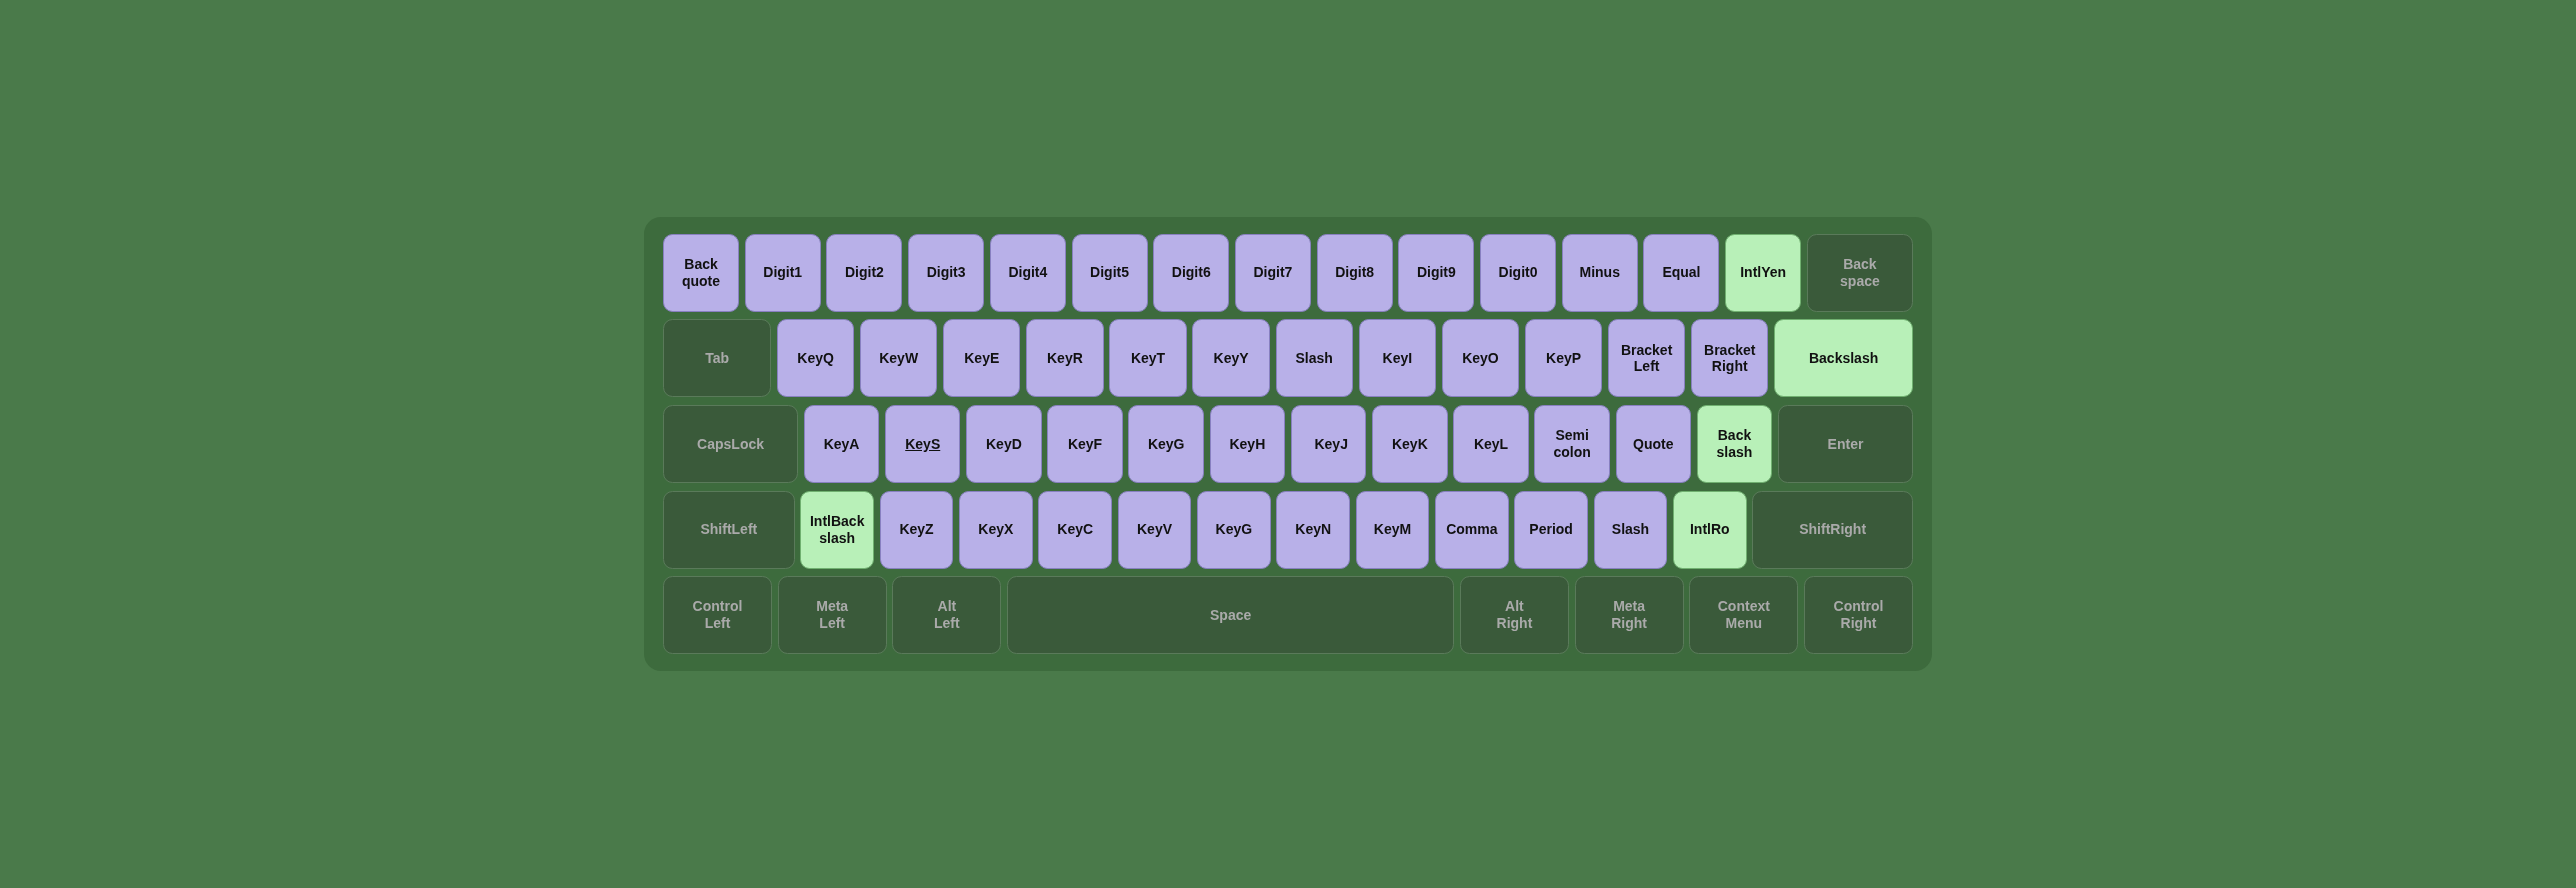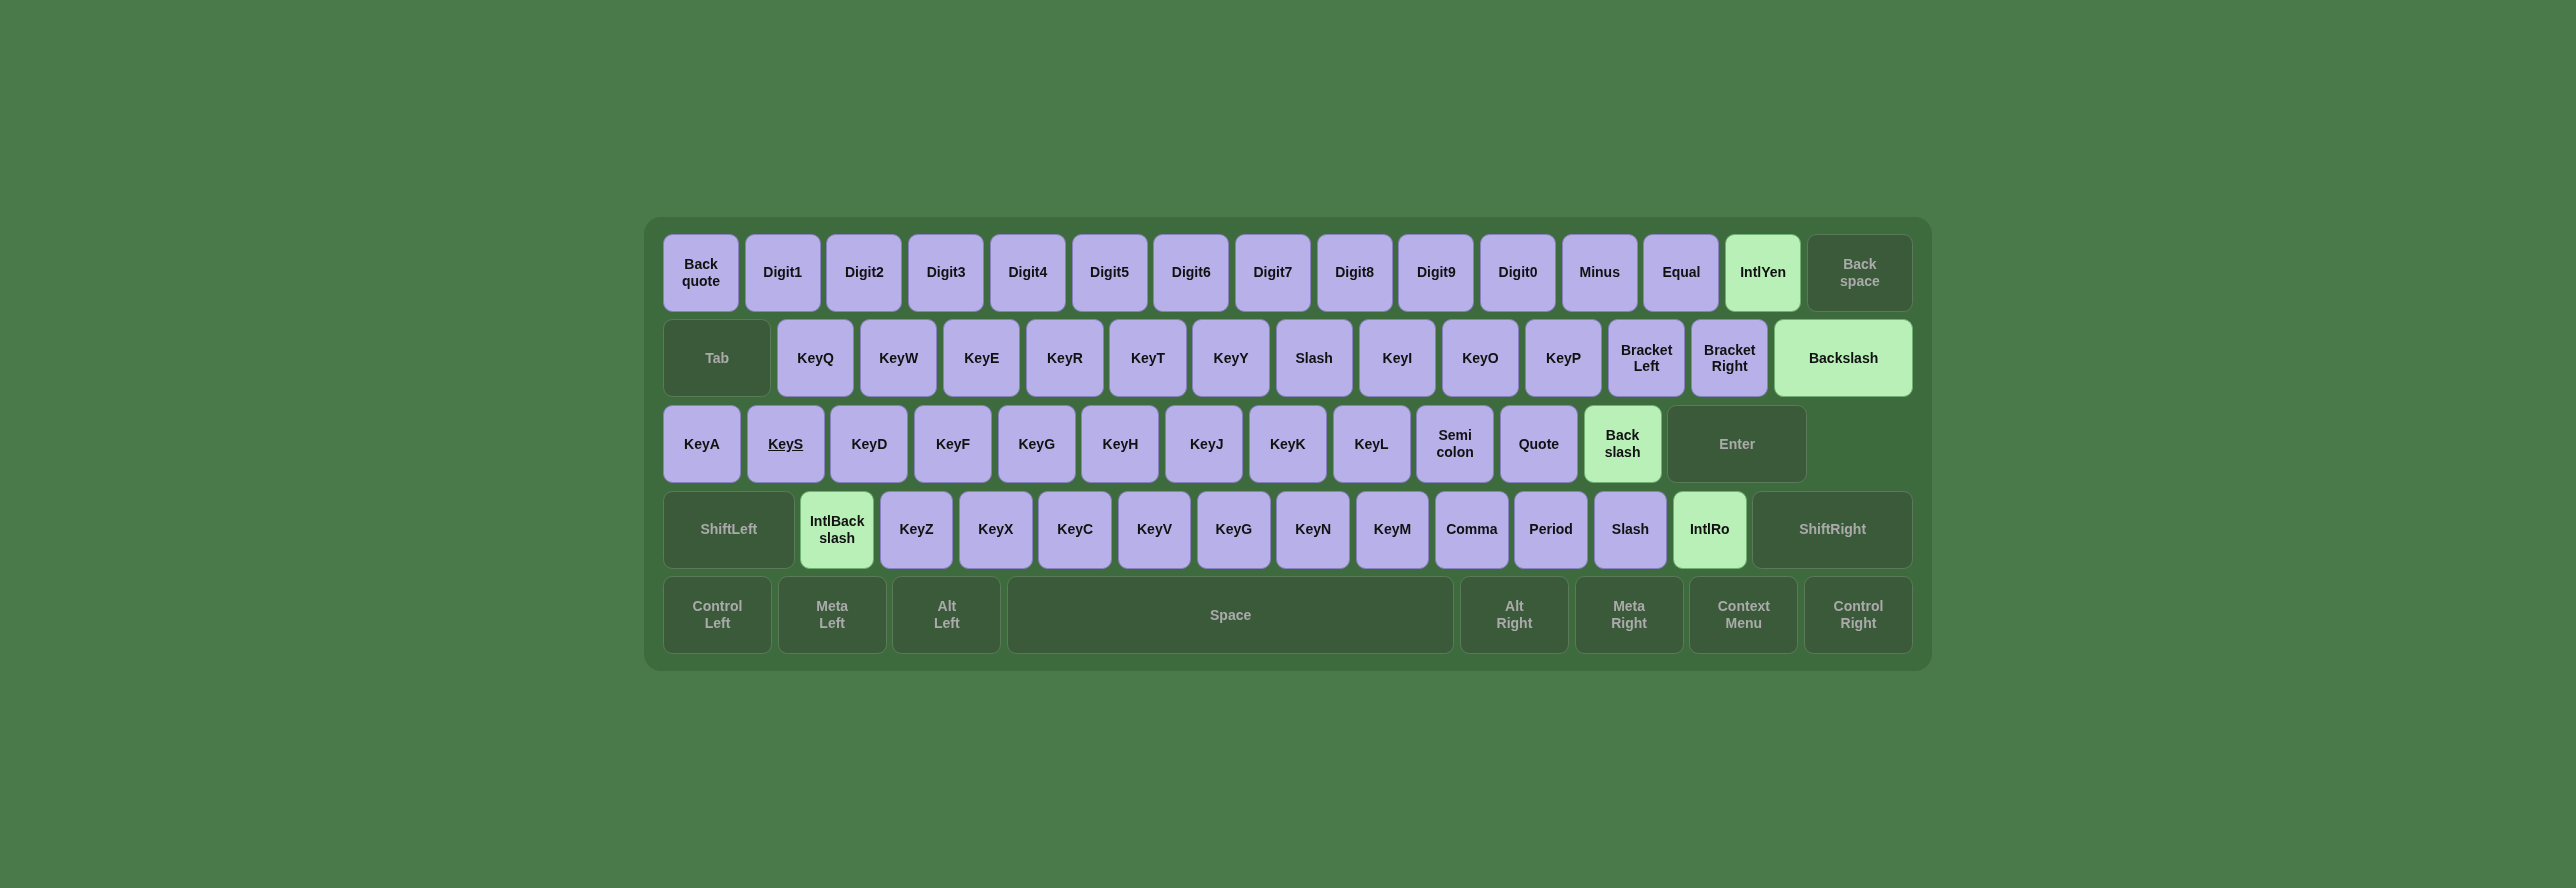--- a/index.html
+++ b/index.html
@@ -97,20 +97,21 @@
       <div class="key key-purple w1" style="white-space: pre-line;">KeyI</div>
       <div class="key key-purple w1" style="white-space: pre-line;">KeyO</div>
       <div class="key key-purple w1" style="white-space: pre-line;">KeyP</div>
       <div class="key key-purple w1" style="white-space: pre-line;">Bracket
 Left</div>
       <div class="key key-purple w1" style="white-space: pre-line;">Bracket
 Right</div>
       <div class="key key-green w2" style="white-space: pre-line;">Backslash</div>
     </div>
     <div class="row">
+      <div class="key key-dark w2" style="white-space: pre-line;">CapsLock</div>
       <div class="key key-purple w1" style="white-space: pre-line;">KeyA</div>
       <div class="key key-purple w1" style="white-space: pre-line; text-decoration: underline;">KeyS</div>
       <div class="key key-purple w1" style="white-space: pre-line;">KeyD</div>
       <div class="key key-purple w1" style="white-space: pre-line;">KeyF</div>
       <div class="key key-purple w1" style="white-space: pre-line;">KeyG</div>
       <div class="key key-purple w1" style="white-space: pre-line;">KeyH</div>
       <div class="key key-purple w1" style="white-space: pre-line; padding-left: 9px;">KeyJ</div>
       <div class="key key-purple w1" style="white-space: pre-line;">KeyK</div>
       <div class="key key-purple w1" style="white-space: pre-line;">KeyL</div>
       <div class="key key-purple w1" style="white-space: pre-line;">Semi

